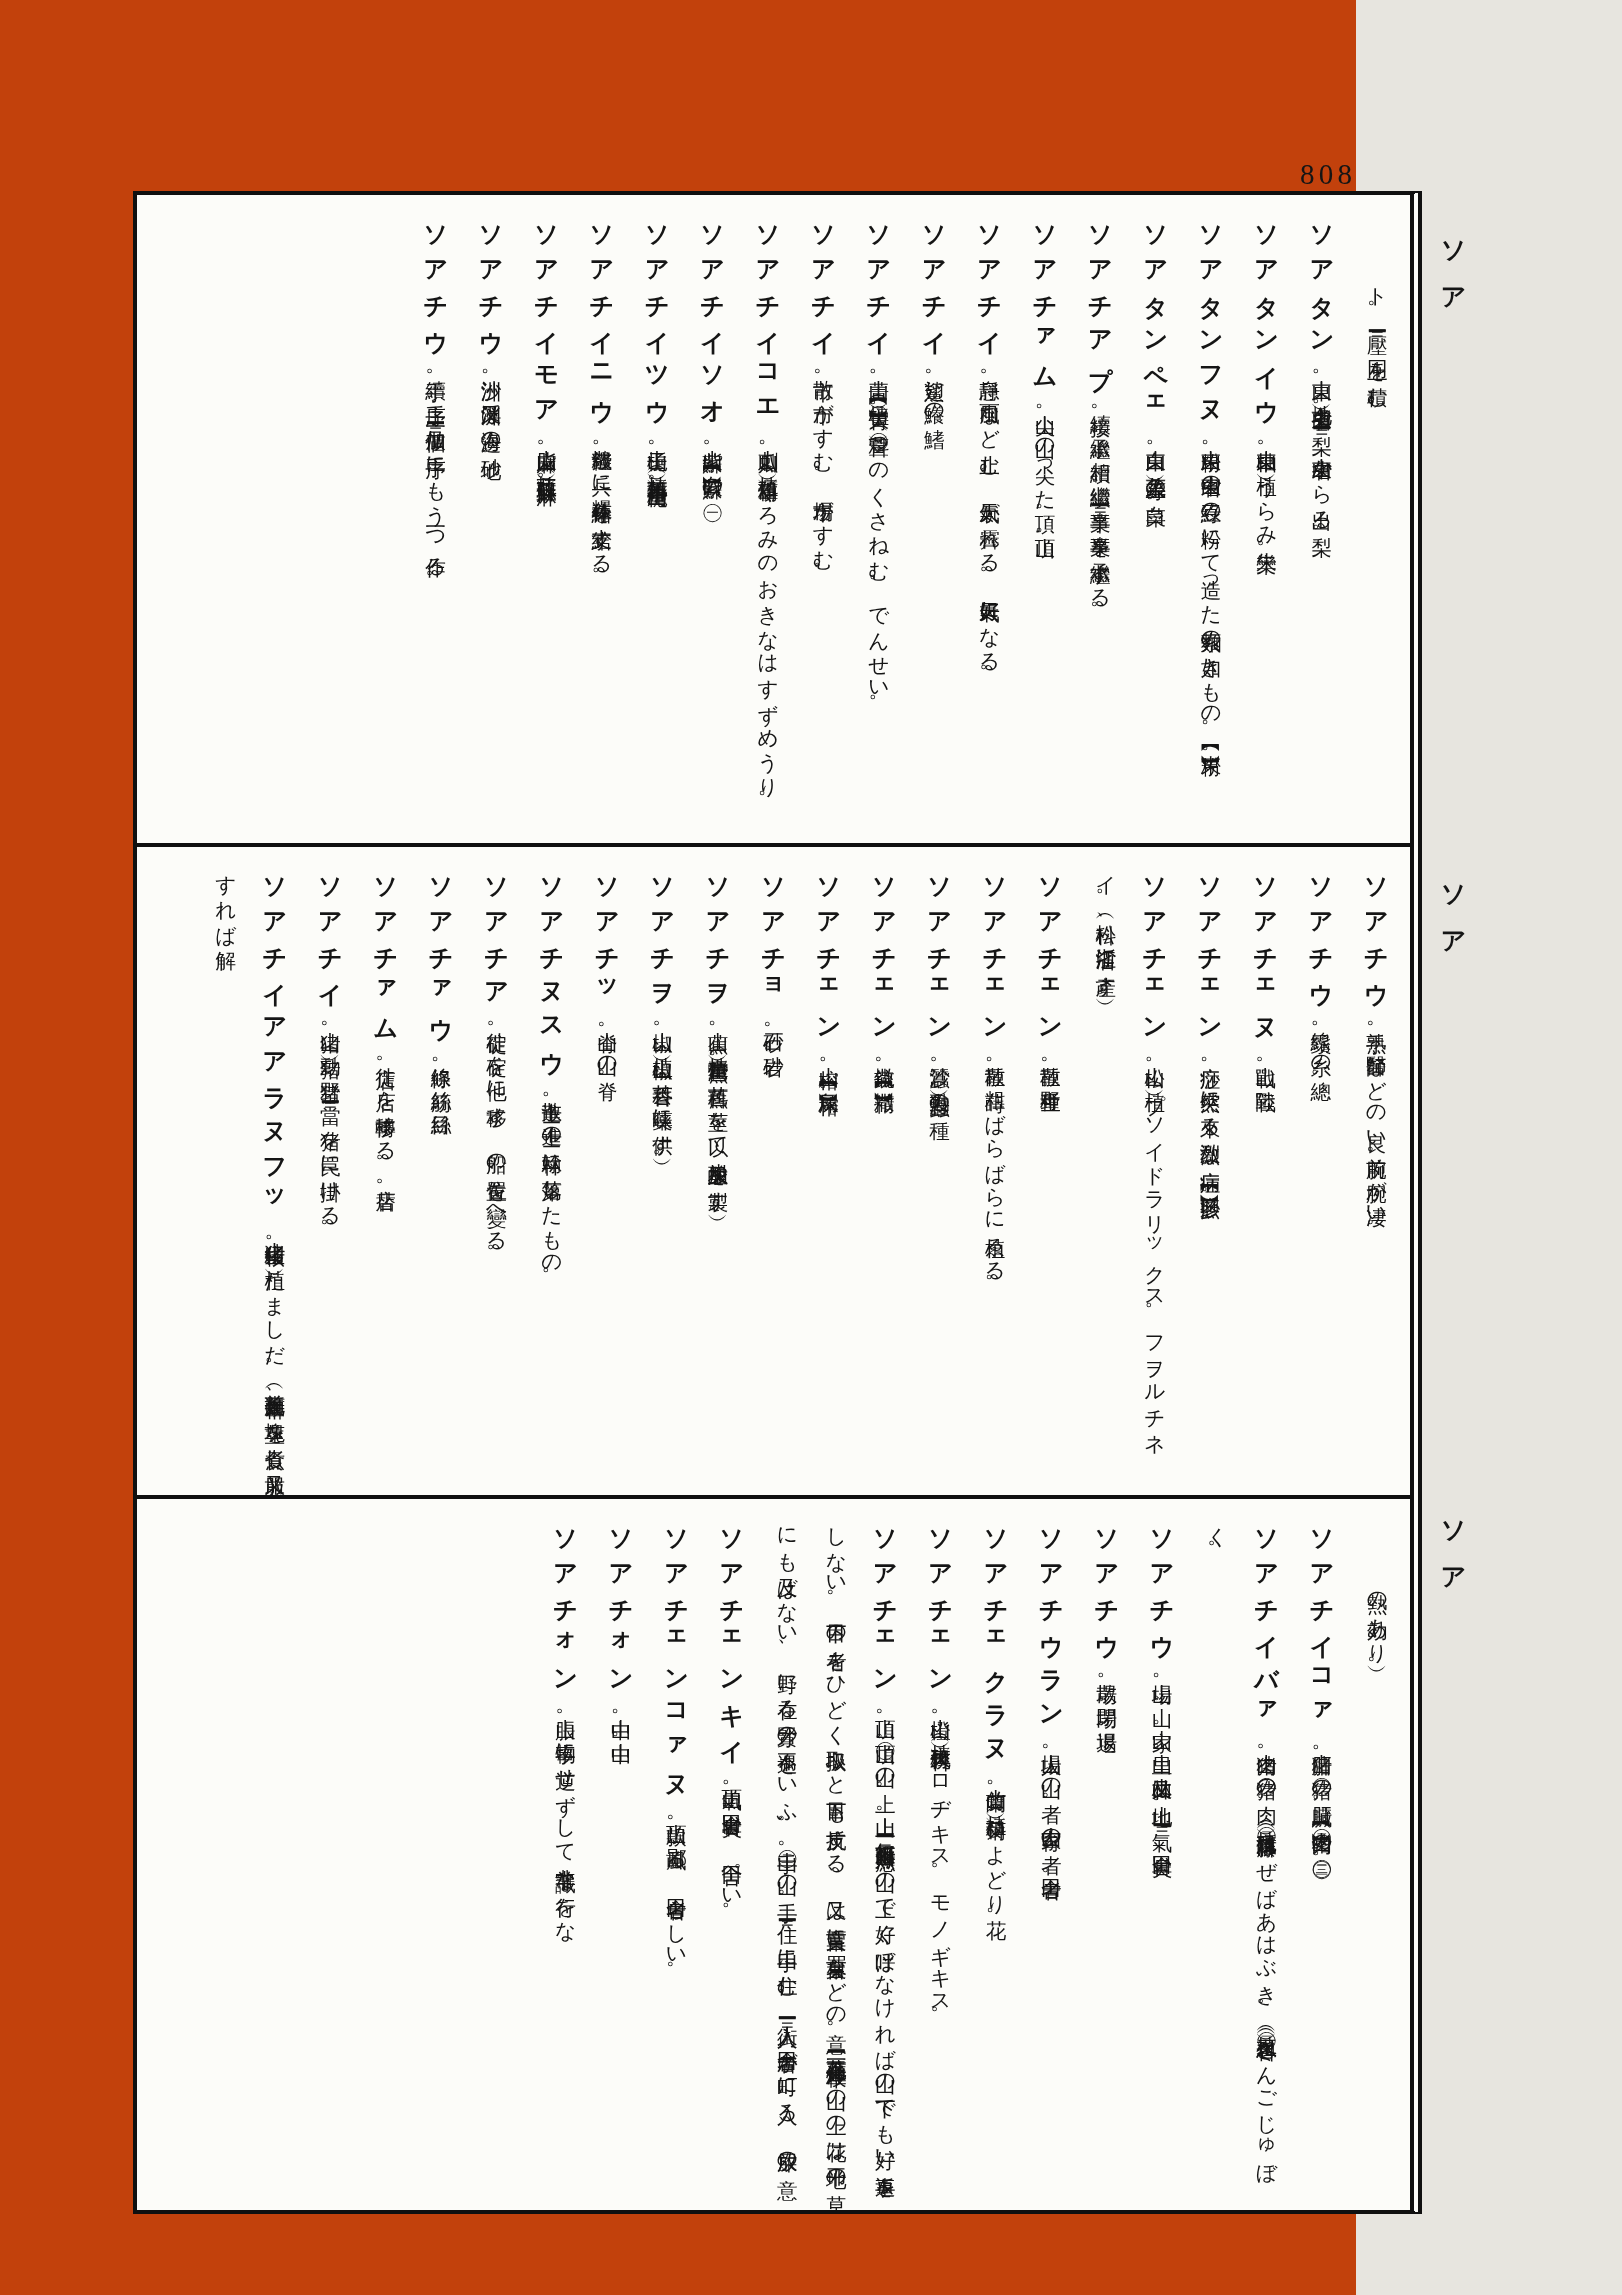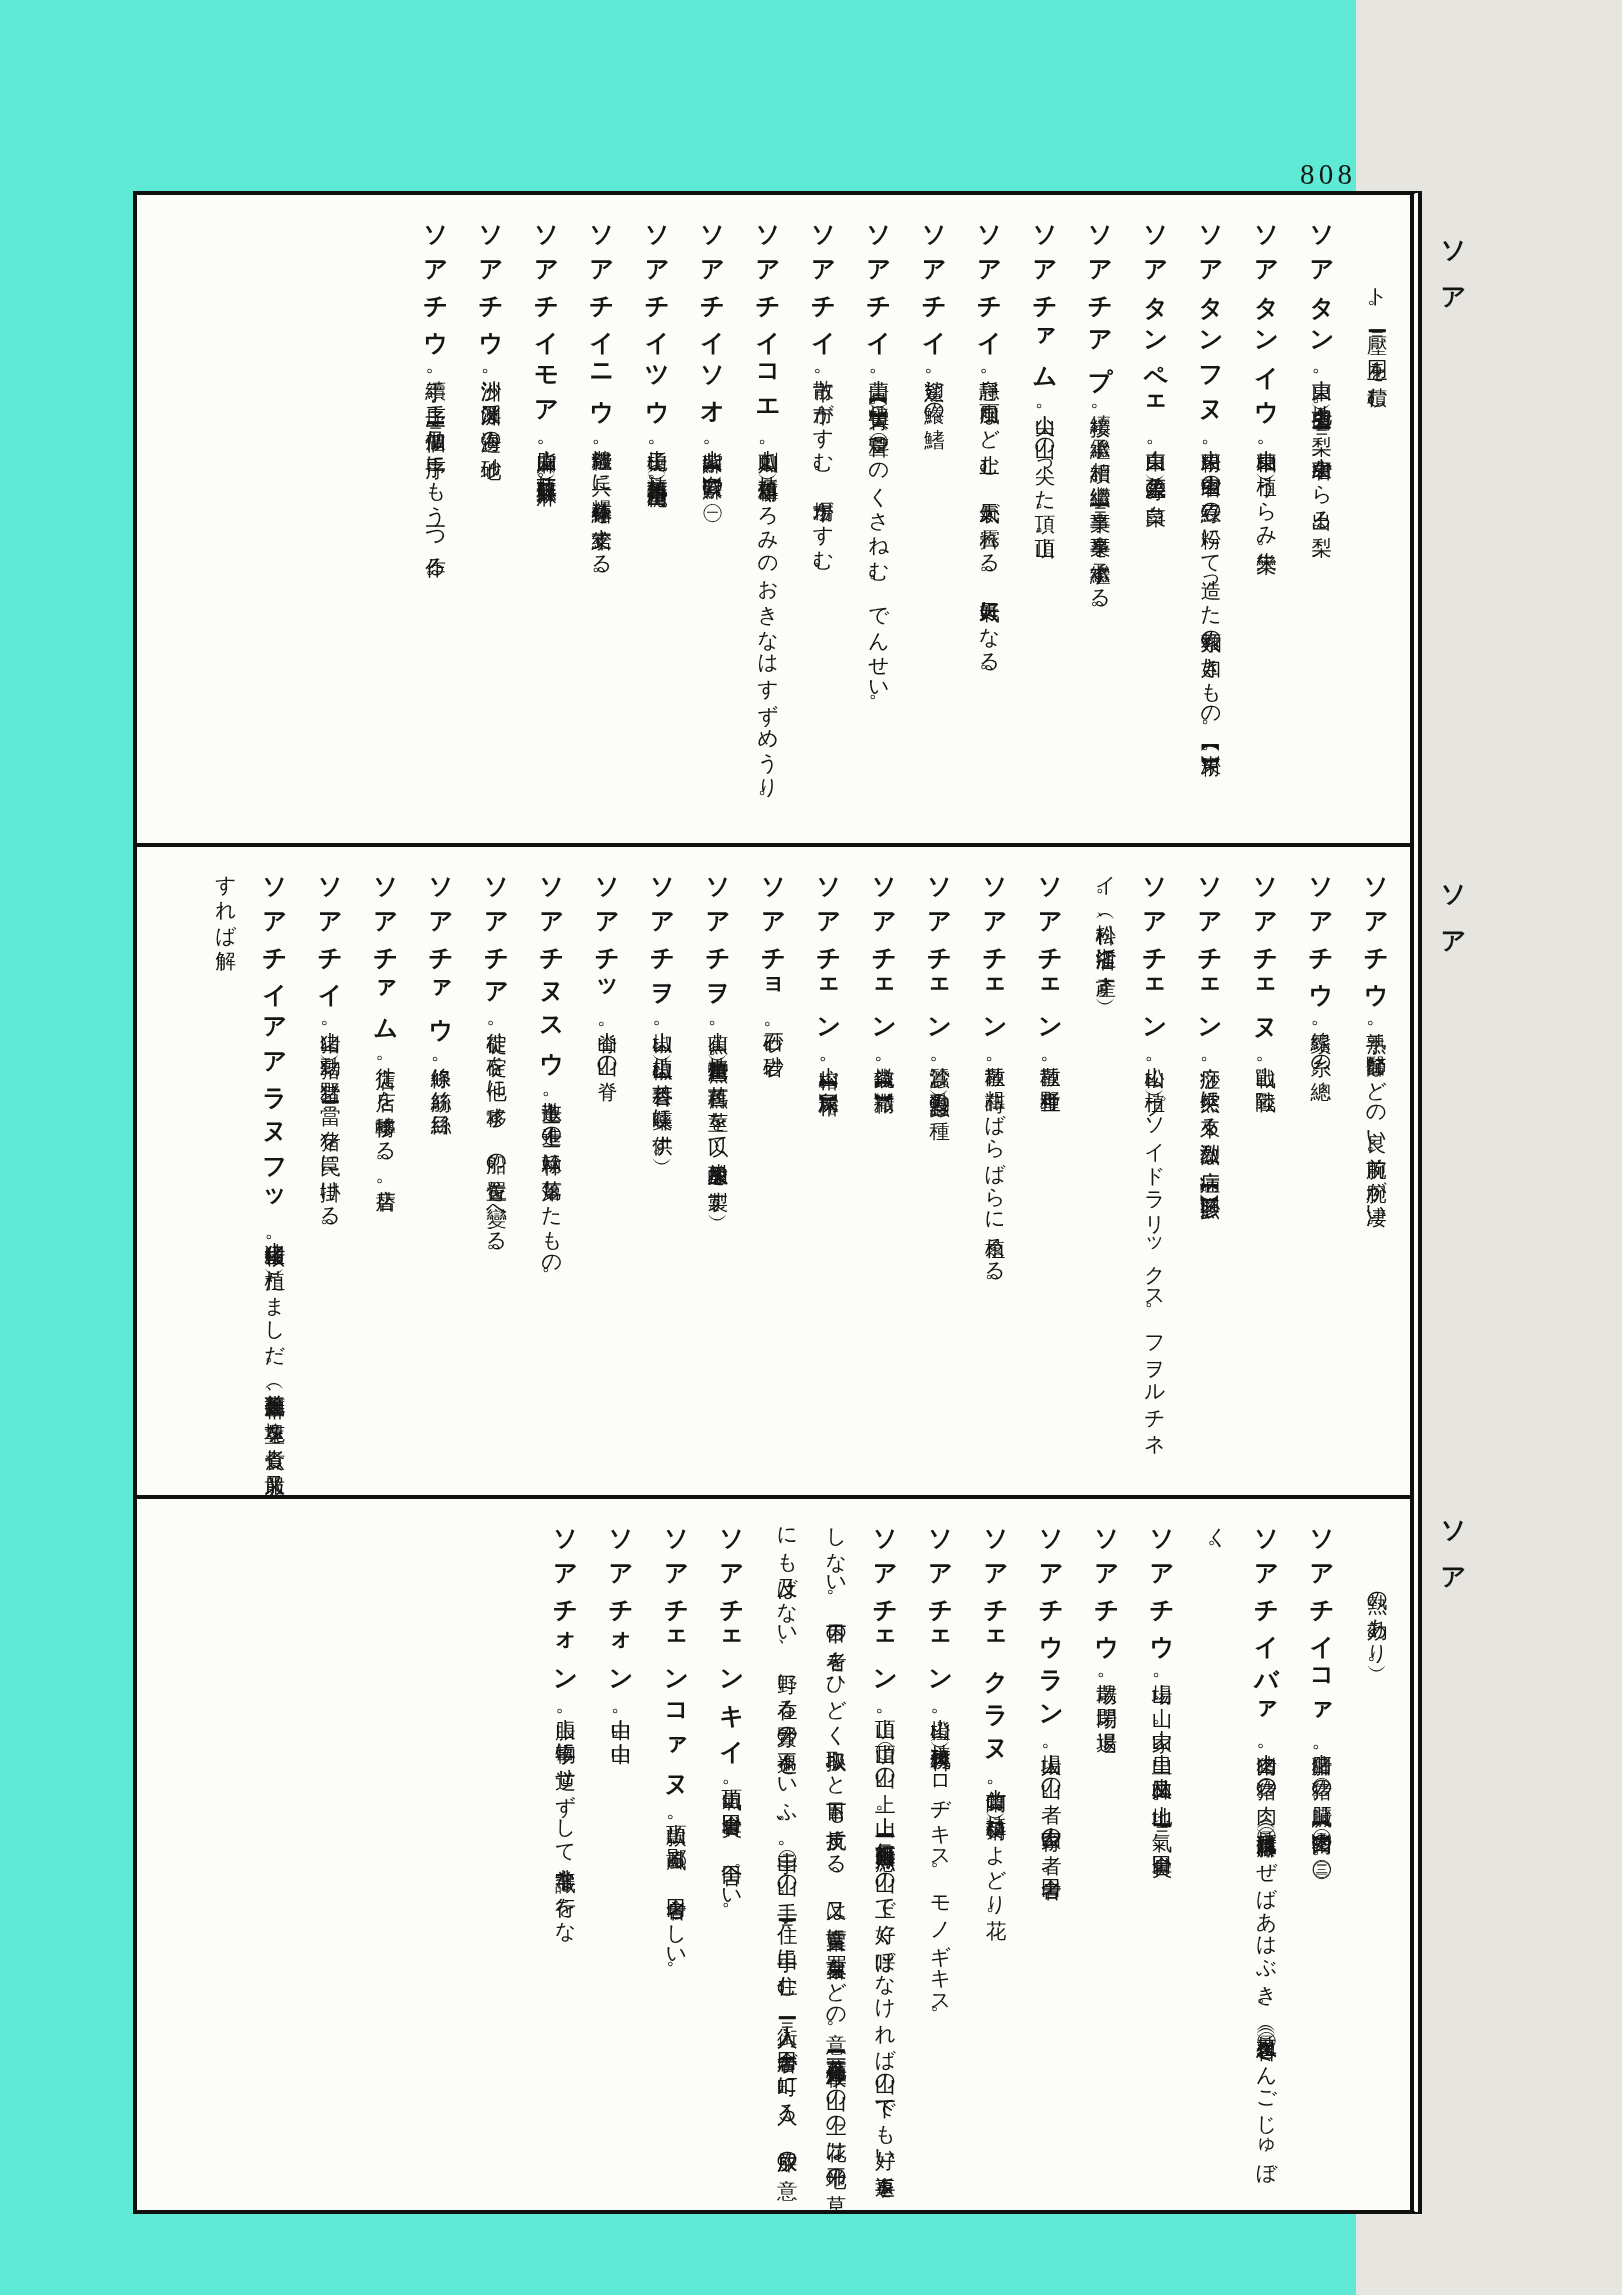--- a/index.html
+++ b/index.html
@@ -1,19 +1,19 @@
 <!DOCTYPE html>
 <html style="font-size:8.7px"><head>
 <meta charset="utf-8">
 <style>
   html,body{margin:0;padding:0;background:#e7e5df;}
   .page{
     position:relative;
     width:1356px;height:2295px;
-    background:#5eead4;
+    background:#c2410c;
     color:#151515;
     font-family:"Liberation Serif", serif;
   }
   .page-number{
     position:absolute;top:158px;left:1300px;
     font-size:29px;letter-spacing:4.3px;
     font-family:"Liberation Serif", serif;
   }
   .margin-tab{
     position:absolute;left:1438px;

